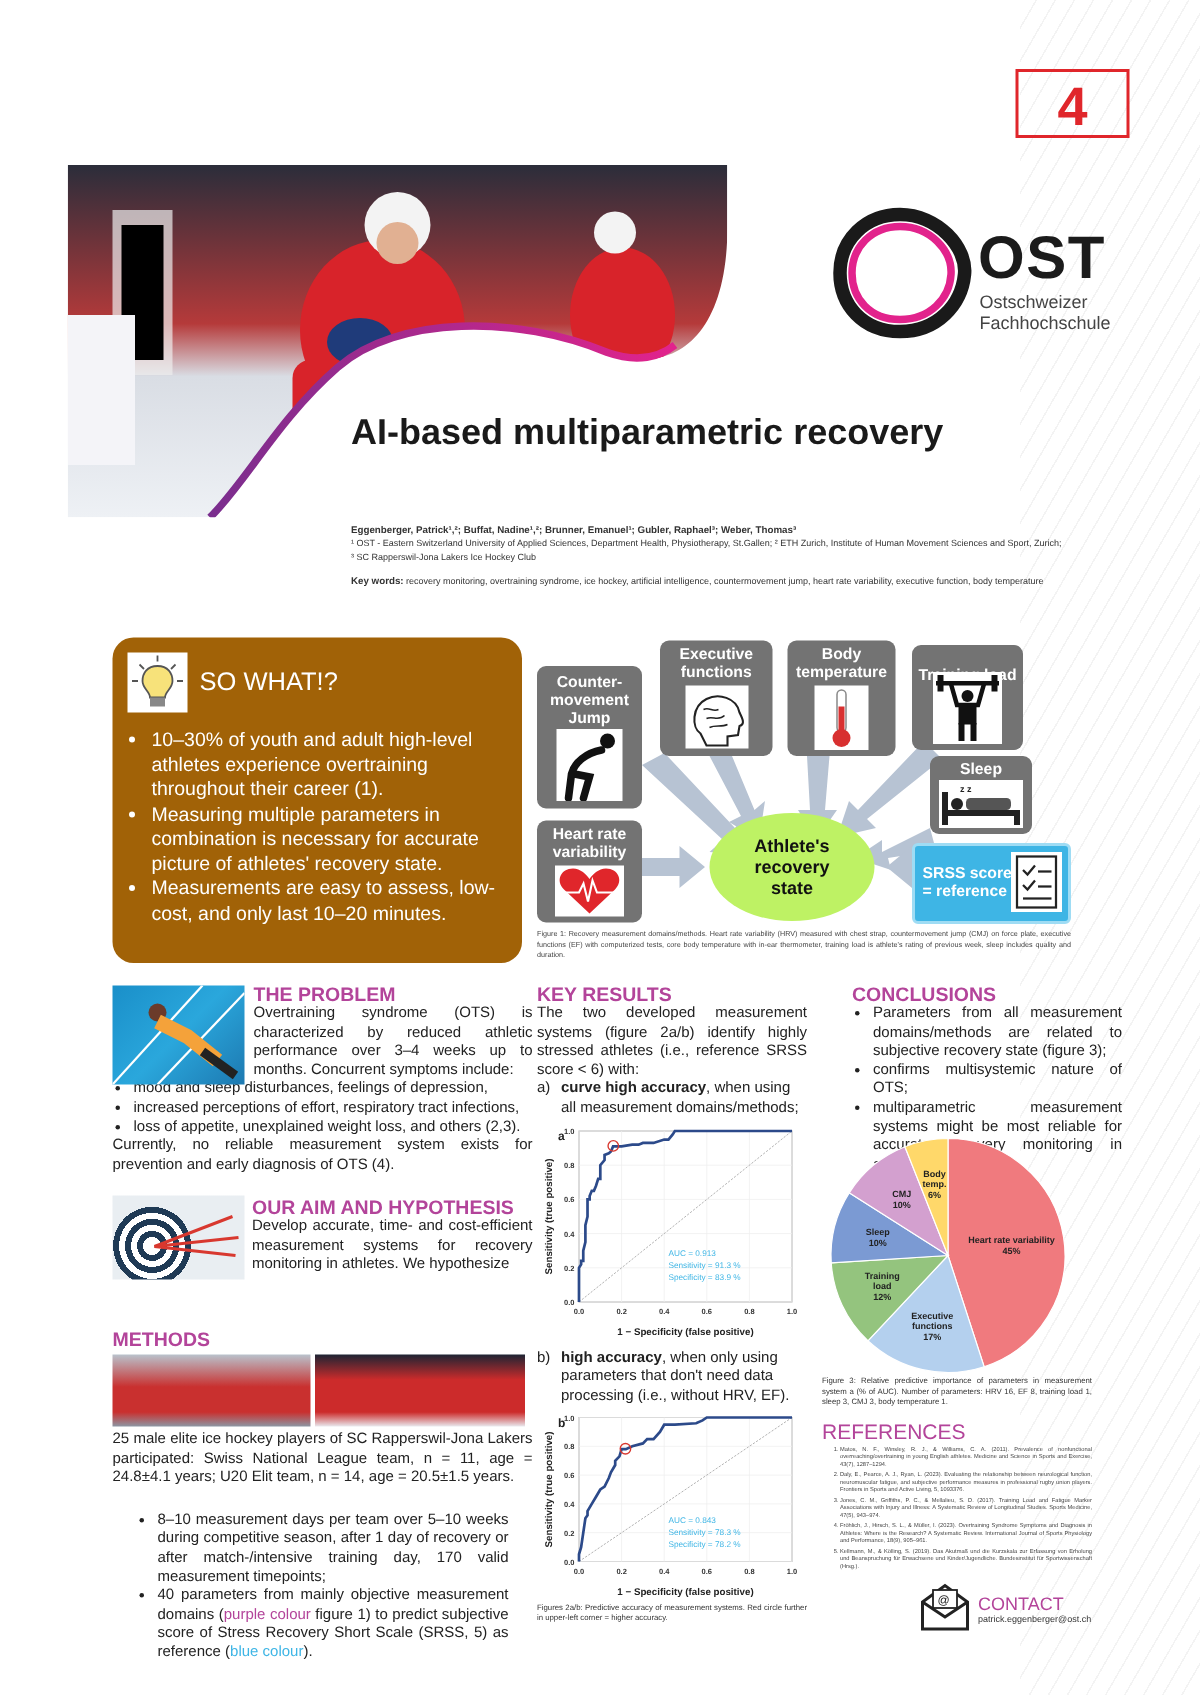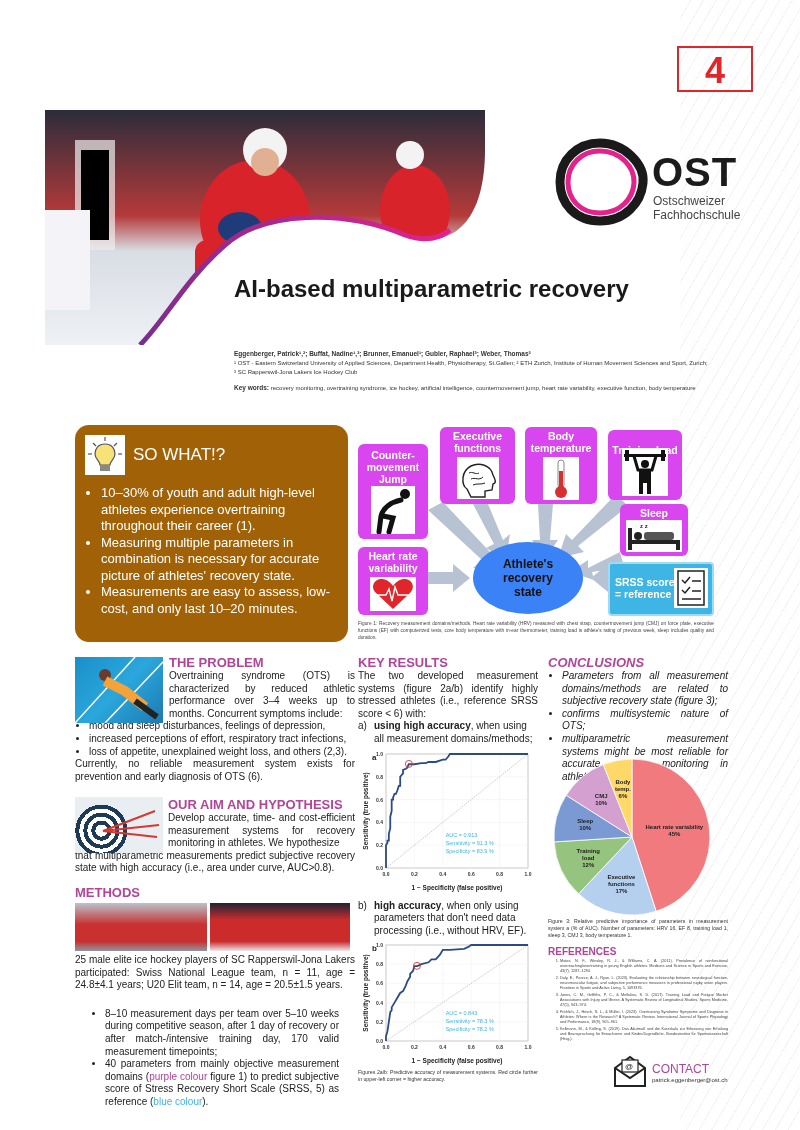--- a/index.html
+++ b/index.html
@@ -16,39 +16,39 @@
   .logo-sub { position:absolute; left:98px; top:64px; font-size:12px; line-height:14px; color:#444; }
   .title { left:234px; top:270px; width:500px; font-size:24px; font-weight:bold; line-height:38px; color:#1a1a1a; }
   .authors { left:234px; top:349px; width:560px; font-size:6px; line-height:9px; color:#333; }
   .authors b { font-size:6.5px; }
   .sowhat { left:75px; top:425px; width:273px; height:217px; background:#a16207; border-radius:14px; }
   .sowhat h2 { position:absolute; left:58px; top:20px; margin:0; color:#fff; font-weight:normal; font-size:17px; }
   .sowhat .bulb { position:absolute; left:10px; top:10px; width:40px; height:40px; background:#fff; }
   .sowhat ul { position:absolute; left:8px; top:60px; margin:0; padding-left:18px; color:#fff; font-size:13px; line-height:16.5px; width:248px; }
   .sowhat li { margin:0; }
   .diagram { left:358px; top:422px; width:356px; height:195px; }
-  .box { position:absolute; background:#d946ef; border-radius:6px; color:#fff; font-weight:bold; font-size:10.5px; text-align:center; line-height:12px; }
+  .box { position:absolute; background:#737373; border-radius:6px; color:#fff; font-weight:bold; font-size:10.5px; text-align:center; line-height:12px; }
   .box .pic { position:absolute; background:#fff; }
-  .center-ellipse { position:absolute; left:115px; top:120px; width:110px; height:72px; border-radius:50%; background:#3b82f6;
+  .center-ellipse { position:absolute; left:115px; top:120px; width:110px; height:72px; border-radius:50%; background:#bef264;
     display:flex; align-items:center; justify-content:center; text-align:center; font-weight:bold; font-size:12px; line-height:14px; color:#111; }
   .srss { position:absolute; background:#3eb5e5; border-radius:4px; color:#fff; font-weight:bold; font-size:10.5px; line-height:12px; border:2px solid #9fdcf4; }
   .fig1cap { left:358px; top:620px; width:356px; font-size:4.8px; line-height:7px; color:#444; text-align:justify; }
   .section-h { font-size:13px; font-weight:bold; color:#b3449a; margin:0; }
   .body-text { font-size:10px; line-height:12.6px; color:#222; text-align:justify; }
   .problem { left:75px; top:655px; width:280px; }
   .problem .img { position:absolute; left:0; top:2px; width:88px; height:66px;
     background:linear-gradient(135deg,#1a8fc9 0%,#2aa7dc 50%,#1d79b1 100%); }
   .aim { left:75px; top:797px; width:280px; }
   .aim .img { position:absolute; left:0; top:0; width:88px; height:56px;
     background:radial-gradient(circle at 30% 60%, #fff 0 6px, #1f3a55 6px 10px, #fff 10px 14px, #1f3a55 14px 18px, #fff 18px 22px, #1f3a55 22px 26px, #e9eef2 26px 60px); }
   .methods { left:75px; top:885px; width:280px; }
   .teamimg { position:absolute; height:48px; top:18px; }
   .keyres { left:358px; top:655px; width:180px; }
   .rocchart { position:absolute; }
-  .conclusions { left:548px; top:655px; width:180px;font-style:italic; }
+  .conclusions { left:568px; top:655px; width:180px; }
   .pie { left:552px; top:757px; width:160px; height:160px; }
   .fig3cap { left:548px; top:918px; width:180px; font-size:5.2px; line-height:7.2px; color:#333; text-align:justify; }
   .refs { left:548px; top:946px; width:180px; }
   .refs ol { margin:2px 0 0 0; padding-left:12px; font-size:3.8px; line-height:5.2px; color:#444; }
   .refs li { margin-bottom:1.3px; text-align:justify; }
   .contact { left:612px; top:1052px; width:140px; height:40px; }
   .contact .label { position:absolute; left:40px; top:10px; color:#b3449a; font-size:12px; }
   .contact .email { position:absolute; left:40px; top:25px; font-size:6px; color:#333; }
   .purple { color:#b3449a; }
   .blue { color:#3eb5e5; }
@@ -255,59 +255,58 @@
   </div>
   <div style="margin-left:94px">
     <h3 class="section-h">THE PROBLEM</h3>
     <div class="body-text">Overtraining syndrome (OTS) is characterized by reduced athletic performance over 3–4 weeks up to months. Concurrent symptoms include:</div>
   </div>
   <ul class="body-text" style="margin:0;padding-left:14px;text-align:left">
     <li>mood and sleep disturbances, feelings of depression,</li>
     <li>increased perceptions of effort, respiratory tract infections,</li>
     <li>loss of appetite, unexplained weight loss, and others (2,3).</li>
   </ul>
-  <div class="body-text">Currently, no reliable measurement system exists for prevention and early diagnosis of OTS (6).</div>
+  <div class="body-text">Currently, no reliable measurement system exists for prevention and early diagnosis of OTS (4).</div>
 </div>
 
 <div class="abs aim">
   <div class="img">
     <svg width="88" height="56">
         <g stroke="#d8382f" stroke-width="2">
           <line x1="28" y1="34" x2="80" y2="14"></line>
           <line x1="28" y1="34" x2="84" y2="28"></line>
           <line x1="28" y1="34" x2="82" y2="40"></line>
         </g>
       </svg>
   </div>
   <div style="margin-left:93px">
     <h3 class="section-h">OUR AIM AND HYPOTHESIS</h3>
     <div class="body-text">Develop accurate, time- and cost-efficient measurement systems for recovery monitoring in athletes. We hypothesize</div>
   </div>
-  <div class="body-text">that multiparametric measurements predict subjective recovery state with high accuracy (i.e., area under curve, AUC&gt;0.8).</div>
 </div>
 
 <div class="abs methods">
   <h3 class="section-h">METHODS</h3>
   <div class="teamimg" style="left:0;width:132px;background:linear-gradient(180deg,#b9c2cc 0%,#c9302f 45%,#c9302f 80%,#8c96a3 100%)"></div>
   <div class="teamimg" style="left:135px;width:140px;background:linear-gradient(180deg,#1e2433 0%,#cc2b2b 35%,#cc2b2b 80%,#e9e9ee 100%)"></div>
   <div style="margin-top:54px">
     <div class="body-text">25 male elite ice hockey players of SC Rapperswil-Jona Lakers participated: Swiss National League team, n = 11, age = 24.8±4.1 years; U20 Elit team, n = 14, age = 20.5±1.5 years.</div>
     <ul class="body-text" style="margin:16px;padding-left:14px">
       <li>8–10 measurement days per team over 5–10 weeks during competitive season, after 1 day of recovery or after match-/intensive training day, 170 valid measurement timepoints;</li>
       <li><span>40 parameters from mainly objective measurement domains (</span><span class="purple">purple colour</span><span> figure 1) to predict subjective score of Stress Recovery Short Scale (SRSS, 5) as reference (</span><span class="blue">blue colour</span><span>).</span></li>
     </ul>
   </div>
 </div>
 
 <div class="abs keyres">
   <h3 class="section-h">KEY RESULTS</h3>
   <div class="body-text">The two developed measurement systems (figure 2a/b) identify highly stressed athletes (i.e., reference SRSS score &lt; 6) with:</div>
   <div class="body-text" style="display:flex;text-align:left">
     <span style="width:16px;flex:none">a)</span>
-    <span><b>using high accuracy</b><span>, when using all measurement domains/methods;</span></span>
+    <span><b>curve high accuracy</b><span>, when using all measurement domains/methods;</span></span>
   </div>
   <div style="position:relative;height:150px">
     <svg class="rocchart" id="roc-a" width="180" height="150" style="left:0;top:0">
         <rect x="28" y="8" width="142" height="114" fill="#fff" stroke="#999" stroke-width="0.6"></rect>
         <line x1="28" y1="8" x2="28" y2="122" stroke="#eee" stroke-width="0.5"></line>
         <text x="28" y="130" font-size="5" text-anchor="middle" fill="#333" font-family="Liberation Sans, sans-serif" font-weight="bold">0.0</text>
         <line x1="56.400000000000006" y1="8" x2="56.400000000000006" y2="122" stroke="#eee" stroke-width="0.5"></line>
         <text x="56.400000000000006" y="130" font-size="5" text-anchor="middle" fill="#333" font-family="Liberation Sans, sans-serif" font-weight="bold">0.2</text>
         <line x1="84.80000000000001" y1="8" x2="84.80000000000001" y2="122" stroke="#eee" stroke-width="0.5"></line>
         <text x="84.80000000000001" y="130" font-size="5" text-anchor="middle" fill="#333" font-family="Liberation Sans, sans-serif" font-weight="bold">0.4</text>
@@ -412,21 +411,21 @@
     <text x="49.174175855753376" y="41.23797957936283" font-size="6" text-anchor="middle" font-weight="bold" fill="#222" font-family="Liberation Sans, sans-serif">CMJ</text>
     <text x="49.174175855753376" y="48.23797957936283" font-size="6" text-anchor="middle" font-weight="bold" fill="#222" font-family="Liberation Sans, sans-serif">10%</text>
     <path d="M80,80 L51.28628489059513,7.47743410071638 A78,78 0 0 1 79.99999999999999,2 Z" fill="#ffd86a" stroke="#fff" stroke-width="0.8"></path>
     <text x="70.93823962663436" y="27.496588554760613" font-size="6" text-anchor="middle" font-weight="bold" fill="#222" font-family="Liberation Sans, sans-serif">Body</text>
     <text x="70.93823962663436" y="34.49658855476061" font-size="6" text-anchor="middle" font-weight="bold" fill="#222" font-family="Liberation Sans, sans-serif">temp.</text>
     <text x="70.93823962663436" y="41.49658855476061" font-size="6" text-anchor="middle" font-weight="bold" fill="#222" font-family="Liberation Sans, sans-serif">6%</text>
   </svg>
 <div class="abs fig3cap">Figure 3: Relative predictive importance of parameters in measurement system a (% of AUC). Number of parameters: HRV 16, EF 8, training load 1, sleep 3, CMJ 3, body temperature 1.</div>
 
 <div class="abs refs">
-  <h3 class="section-h" style="font-weight:bold;font-size:10px">REFERENCES</h3>
+  <h3 class="section-h" style="font-weight:normal;font-size:14px">REFERENCES</h3>
   <ol>
     <li>Matos, N. F., Winsley, R. J., &amp; Williams, C. A. (2011). Prevalence of nonfunctional overreaching/overtraining in young English athletes. Medicine and Science in Sports and Exercise, 43(7), 1287–1294.</li>
     <li>Daly, E., Pearce, A. J., Ryan, L. (2023). Evaluating the relationship between neurological function, neuromuscular fatigue, and subjective performance measures in professional rugby union players. Frontiers in Sports and Active Living, 5, 1093376.</li>
     <li>Jones, C. M., Griffiths, P. C., &amp; Mellalieu, S. D. (2017). Training Load and Fatigue Marker Associations with Injury and Illness: A Systematic Review of Longitudinal Studies. Sports Medicine, 47(5), 943–974.</li>
     <li>Fröhlich, J., Hirsch, S. L., &amp; Müller, I. (2023). Overtraining Syndrome Symptoms and Diagnosis in Athletes: Where is the Research? A Systematic Review. International Journal of Sports Physiology and Performance, 18(9), 905–961.</li>
     <li>Kellmann, M., &amp; Kölling, S. (2019). Das Akutmaß und die Kurzskala zur Erfassung von Erholung und Beanspruchung für Erwachsene und Kinder/Jugendliche. Bundesinstitut für Sportwissenschaft (Hrsg.).</li>
   </ol>
 </div>
 
 <div class="abs contact">

